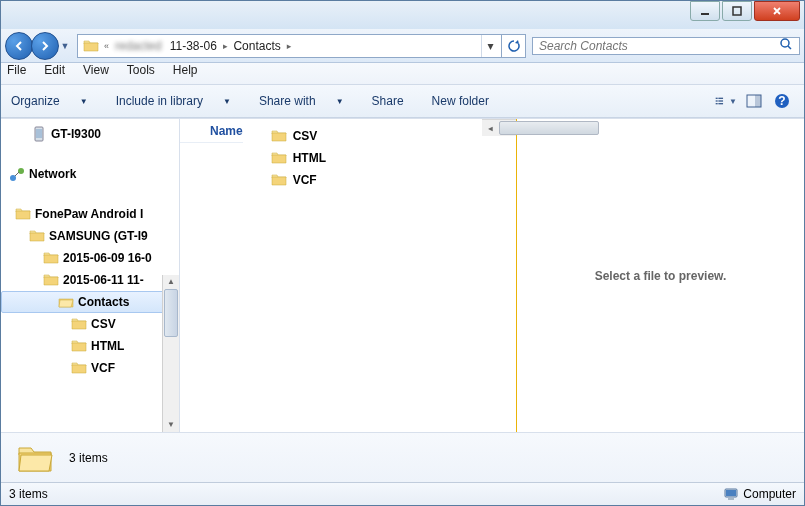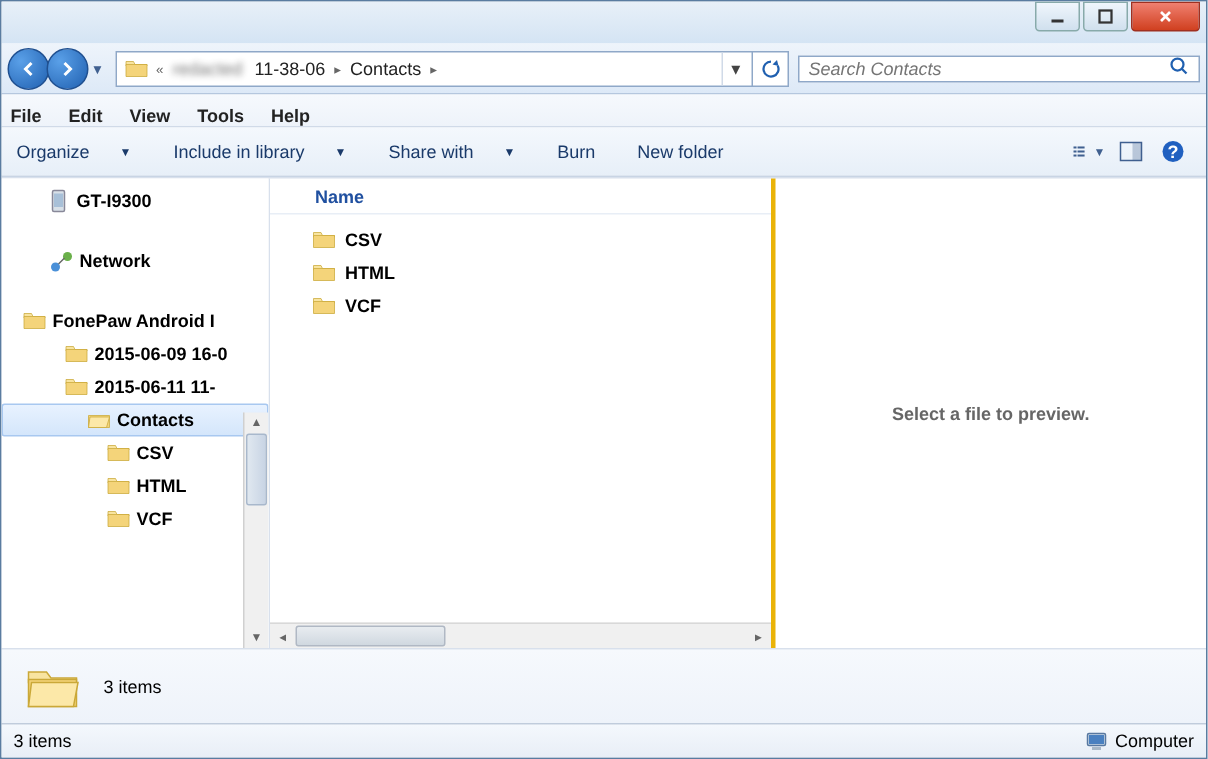--- a/index.html
+++ b/index.html
@@ -17,38 +17,38 @@
 .addrbox{flex:1;height:24px;background:#fff;border:1px solid #8fa8c8;display:flex;align-items:center;padding:0 2px;}
 .addrbox .foldicon{width:16px;height:16px;margin:0 3px;}
 .crumb{padding:0 4px;color:#222;cursor:pointer;}
 .crumb.blur{filter:blur(2px);opacity:.6;}
 .crumbsep{color:#666;font-size:9px;padding:0 2px;cursor:pointer;}
 .addrdrop{width:18px;text-align:center;color:#444;cursor:pointer;border-left:1px solid #d0dae8;height:100%;line-height:22px;}
 .refresh{width:24px;height:24px;border:1px solid #8fa8c8;border-left:none;display:flex;align-items:center;justify-content:center;color:#2050a0;cursor:pointer;background:#fff;}
 .searchbox{width:268px;height:18px;margin-left:6px;background:#fff;border:1px solid #8fa8c8;display:flex;align-items:center;padding:0 6px;}
 .searchbox input{border:none;outline:none;flex:1;font-style:italic;color:#888;}
 .searchbox .mag{color:#2060b0;cursor:pointer;}
-.menubar{height:22px;background:linear-gradient(#f6f9fd,#eef3fa);display:flex;align-items:flex-end;padding:0 6px;border-bottom:1px solid #d0dae8;font-weight:bold;}
+.menubar{height:22px;background:linear-gradient(#f6f9fd,#eef3fa);display:flex;align-items:flex-start;padding:0 6px;border-bottom:1px solid #d0dae8;}
 .menubar span{margin-right:18px;color:#222;cursor:pointer;}
 .toolbar{height:33px;background:linear-gradient(#f4f8fd,#e7eff8);display:flex;align-items:center;padding:0 10px;border-bottom:1px solid #c8d4e4;}
 .tbitem{color:#1a3a6a;margin-right:28px;cursor:pointer;display:flex;align-items:center;gap:16px;}
 .tbitem .dd{font-size:8px;margin-left:4px;}
 .tbspacer{flex:1;}
 .tbicon{width:24px;height:22px;display:flex;align-items:center;justify-content:center;margin-left:4px;cursor:pointer;color:#406090;border:1px solid transparent;}
 .content{flex:1;display:flex;min-height:0;border-top:1px solid #d8e0ec;font-weight:bold;}
 .navpane{width:178px;background:#fff;overflow:hidden;position:relative;padding-top:4px;}
 .navitem{display:flex;align-items:center;height:22px;cursor:pointer;white-space:nowrap;overflow:hidden;}
 .navitem.sel{background:linear-gradient(#e8f2ff,#d4e6fb);border:1px solid #a8c8f0;border-radius:2px;}
 .navitem .ico{width:16px;height:16px;margin-right:4px;flex-shrink:0;}
 .navscroll{position:absolute;right:0;top:156px;bottom:0;width:17px;background:#f0f0f0;border-left:1px solid #d0d0d0;}
 .navscroll .thumb{position:absolute;left:1px;right:1px;top:14px;height:48px;background:linear-gradient(90deg,#e0e8f0,#c8d4e4);border:1px solid #a8b8cc;border-radius:2px;}
 .navscroll .arr{position:absolute;left:0;right:0;height:14px;text-align:center;font-size:8px;color:#666;line-height:14px;}
 .navscroll .arr.up{top:0;}
 .navscroll .arr.dn{bottom:0;}
-.listpane{flex:1;display:flex;flex-direction:column;border-left:1px solid #d8e0ec;border-right:3px solid #eab308;min-width:0;}
+.listpane{flex:1;display:flex;flex-direction:row;border-left:1px solid #d8e0ec;border-right:1px solid #eab308;min-width:0;}
 .listhdr{height:24px;display:flex;align-items:center;padding-left:30px;color:#2050a0;border-bottom:1px solid #e8eef6;}
 .listbody{flex:1;padding:6px 10px;position:relative;overflow:hidden;}
 .listrow{display:flex;align-items:center;height:22px;cursor:pointer;}
 .listrow .ico{width:16px;height:16px;margin:0 6px 0 18px;}
 .hscroll{height:17px;background:#f0f0f0;border-top:1px solid #d8d8d8;display:flex;align-items:center;}
 .hscroll .arr{width:17px;text-align:center;font-size:8px;color:#666;}
 .hscroll .track{flex:1;position:relative;height:100%;}
 .hscroll .thumb{position:absolute;top:1px;bottom:1px;left:0;width:100px;background:linear-gradient(#e8ecf0,#d0d8e0);border:1px solid #b0b8c4;border-radius:2px;}
 .preview{width:287px;display:flex;align-items:center;justify-content:center;color:#666;}
 .detailsbar{height:50px;border-top:1px solid #d8e0ec;display:flex;align-items:center;padding:0 14px;background:linear-gradient(#f6f9fd,#eef3fa);}
@@ -138,21 +138,21 @@
       <span class="dd">▼</span>
     </div>
   <div class="tbitem">
       <span>Include in library</span>
       <span class="dd">▼</span>
     </div>
   <div class="tbitem">
       <span>Share with</span>
       <span class="dd">▼</span>
     </div>
-  <div class="tbitem">Burn</div>
+  <div class="tbitem">Share</div>
   <div class="tbitem">New folder</div>
   <div class="tbspacer"></div>
   <div class="tbicon">
       <svg width="18" height="14" viewBox="0 0 18 14">
         <rect x="1" y="2" width="3" height="2" fill="#406090"></rect>
         <rect x="5" y="2" width="7" height="2" fill="#406090"></rect>
         <rect x="1" y="6" width="3" height="2" fill="#406090"></rect>
         <rect x="5" y="6" width="7" height="2" fill="#406090"></rect>
         <rect x="1" y="10" width="3" height="2" fill="#406090"></rect>
         <rect x="5" y="10" width="7" height="2" fill="#406090"></rect>
@@ -177,35 +177,42 @@
 
   <div class="navpane">
     <div class="navitem" style="padding-left:30px">
       <svg class="ico" viewBox="0 0 16 16">
           <rect x="4" y="1" width="8" height="14" rx="1" fill="#d8e0e8" stroke="#889"></rect>
           <rect x="5" y="3" width="6" height="9" fill="#a8c0d8"></rect>
         </svg>
       <span>GT-I9300</span>
     </div>
     <div style="height:18px"></div>
-    <div class="navitem" style="padding-left:32px">
+    <div class="navitem" style="padding-left:8px">
       <svg class="ico" viewBox="0 0 16 16">
           <circle cx="4" cy="12" r="3" fill="#4a90d8"></circle>
           <circle cx="12" cy="5" r="3" fill="#6ab04a"></circle>
           <path d="M6 10l4-4" stroke="#666"></path>
         </svg>
       <span>Network</span>
     </div>
     <div style="height:18px"></div>
     <div class="navitem" style="padding-left:14px">
       <svg class="ico folder" viewBox="0 0 16 16">
           <path class="tab" d="M1 3h5l1 2h8v1H1z"></path>
           <path d="M1 5h14v8H1z"></path>
         </svg>
       <span>FonePaw Android I</span>
+    </div>
+    <div class="navitem" style="padding-left:28px">
+      <svg class="ico folder" viewBox="0 0 16 16">
+          <path class="tab" d="M1 3h5l1 2h8v1H1z"></path>
+          <path d="M1 5h14v8H1z"></path>
+        </svg>
+      <span>SAMSUNG (GT-I9</span>
     </div>
     <div class="navitem" style="padding-left:42px">
       <svg class="ico folder" viewBox="0 0 16 16">
           <path class="tab" d="M1 3h5l1 2h8v1H1z"></path>
           <path d="M1 5h14v8H1z"></path>
         </svg>
       <span>2015-06-09 16-0</span>
     </div>
     <div class="navitem" style="padding-left:42px">
       <svg class="ico folder" viewBox="0 0 16 16">

